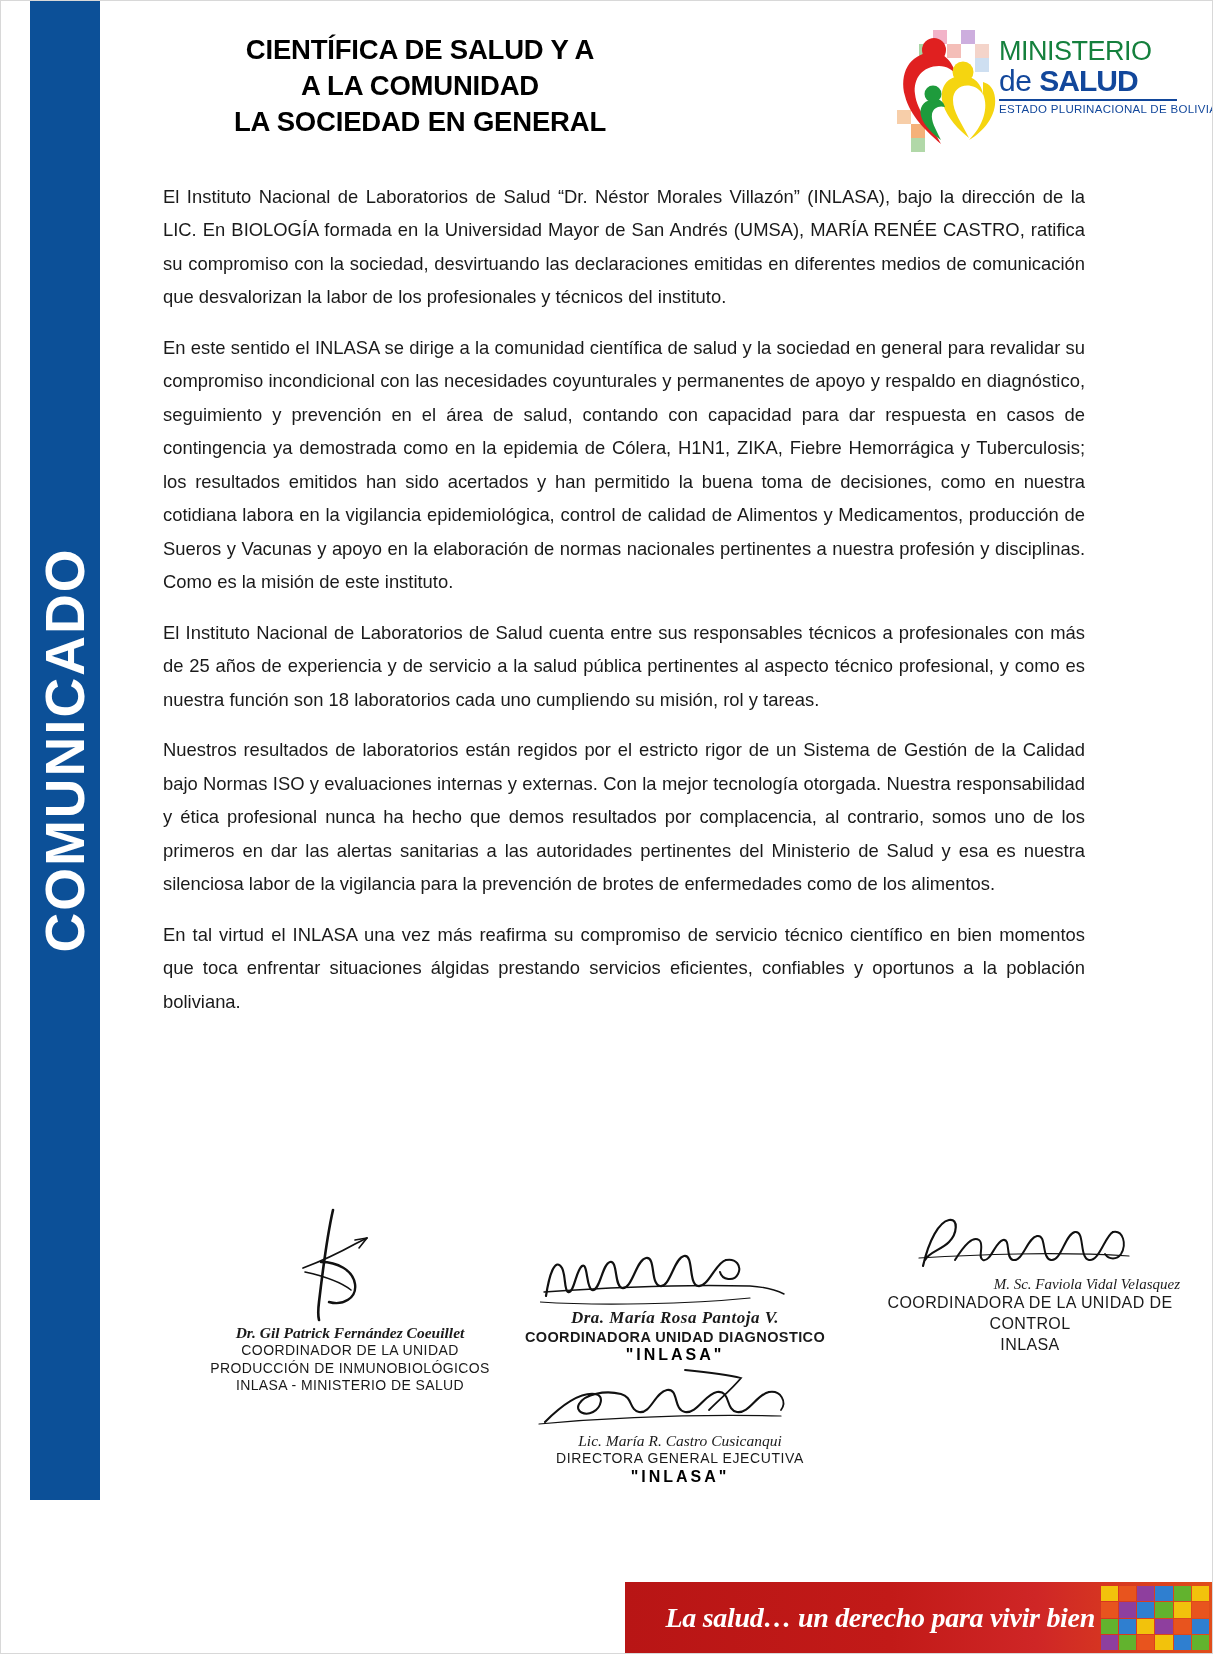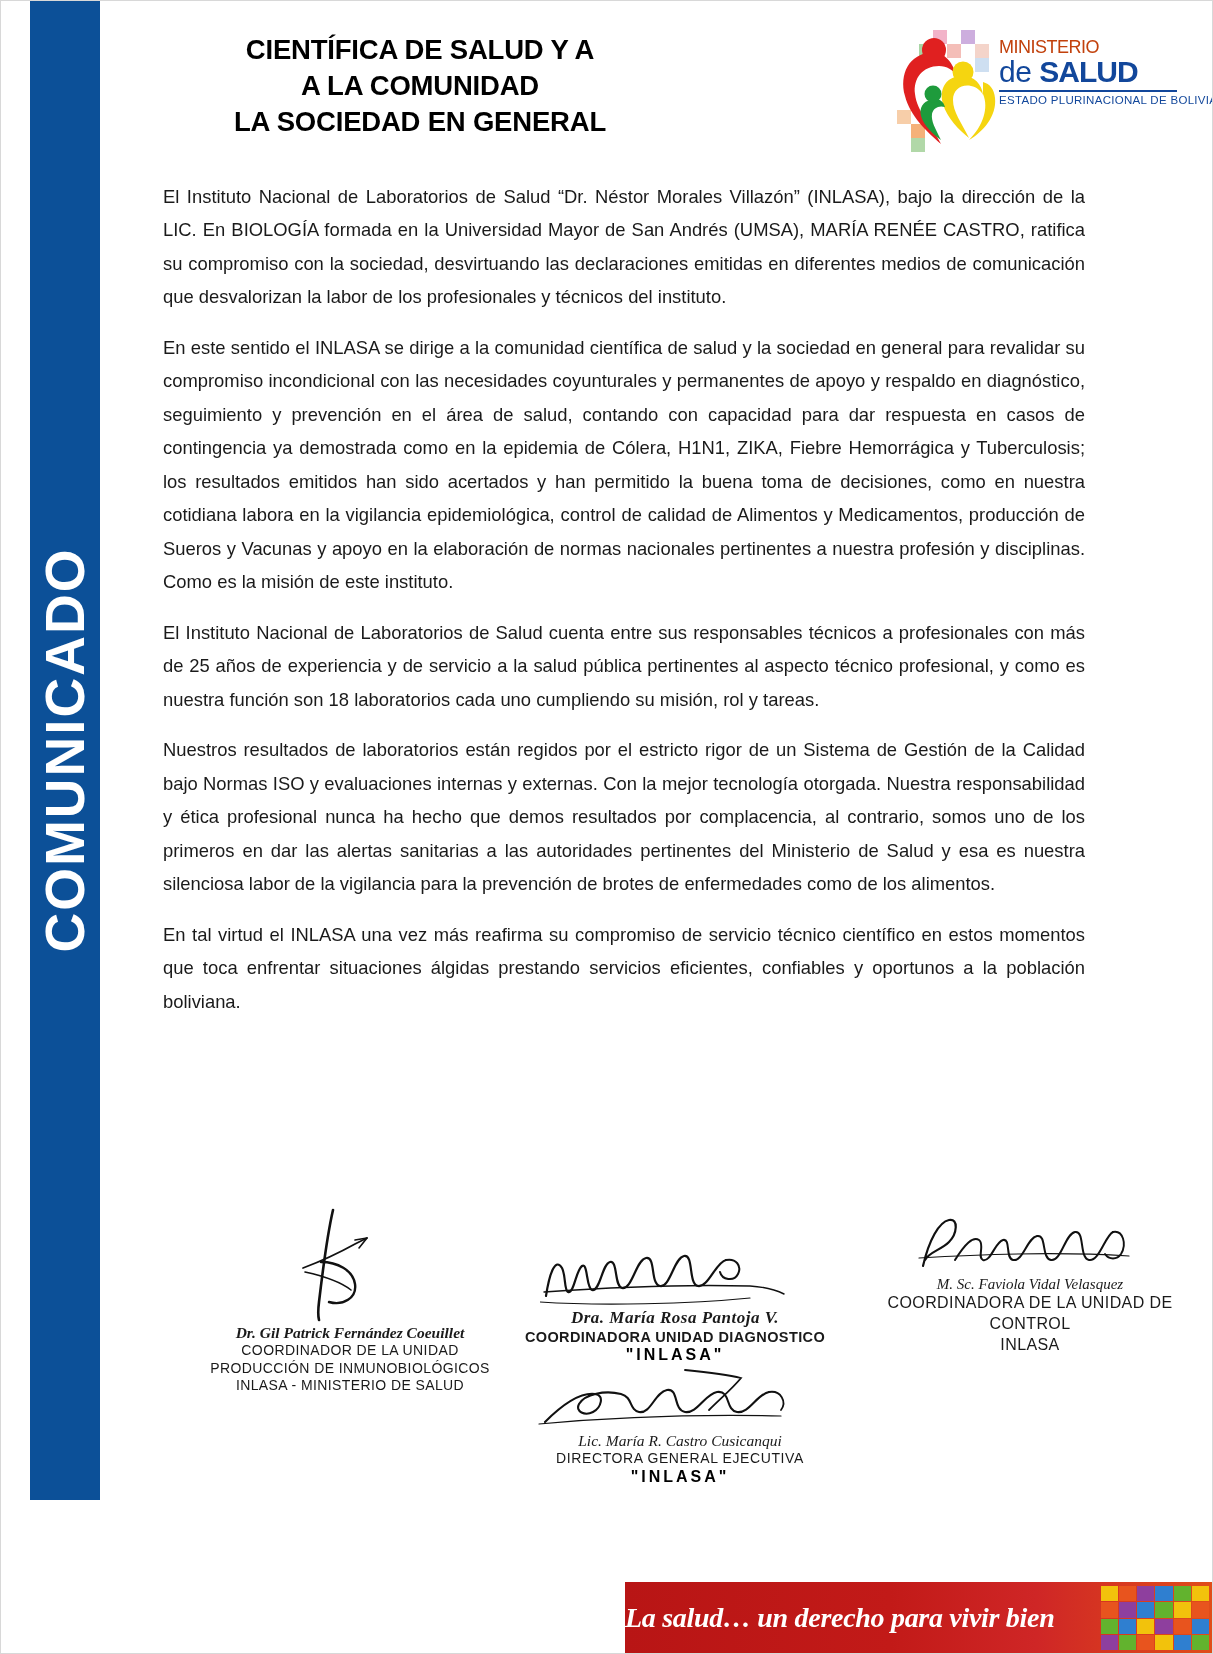--- a/index.html
+++ b/index.html
@@ -85,22 +85,22 @@
     left: 0; top: 4px;
     width: 115px; height: 125px;
   }
   #logo-text {
     position: absolute;
     left: 112px;
     top: 14px;
     width: 180px;
   }
   .logo-line1 {
-    font-size: 18px;
-    color: #c2410c;
+    font-size: 27px;
+    color: #15803d;
     letter-spacing: -0.5px;
     line-height: 1;
     font-family: "Liberation Sans", sans-serif;
   }
   .logo-line2 {
     font-size: 30px;
     color: #12479b;
     line-height: 1.05;
     letter-spacing: -0.5px;
   }
@@ -164,21 +164,21 @@
   #sig-left .sig-name { font-size: 15.5px; }
   #sig-left .sig-role { font-size: 14px; }
 
   #sig-center { left: 400px; top: 44px; width: 310px; }
   #sig-center .sig-name { font-size: 17px; letter-spacing: 0.5px; }
   #sig-center .sig-role { font-size: 14.5px; font-weight: bold; }
   #sig-center .sig-inlasa { font-size: 16px; font-weight: bold; letter-spacing: 3px; }
 
   #sig-right { left: 760px; top: 18px; width: 300px; }
   #sig-right .sig-name { font-size: 15px; font-style: italic; font-weight: normal;
-                         font-family: "Liberation Serif", serif; }
+                         font-family: "Liberation Serif", serif; text-align: right; }
   #sig-right .sig-role { font-size: 16px; line-height: 1.3; text-align: center; }
 
   #sig-bottom { left: 400px; top: 170px; width: 320px; }
   #sig-bottom .sig-name { font-size: 15.5px; font-weight: normal; }
   #sig-bottom .sig-role { font-size: 14px; letter-spacing: 0.6px; }
   #sig-bottom .sig-inlasa { font-size: 16px; font-weight: bold; letter-spacing: 3px; }
 
   
   #footer {
     position: absolute;
@@ -188,21 +188,21 @@
     height: 72px;
     background: linear-gradient(90deg, #b81515 0%, #c21a18 45%, #cf2626 70%, #e04d1a 100%);
     overflow: hidden;
   }
   #footer-slogan {
     position: absolute;
     left: 0;
     top: 50%;
     transform: translateY(-50%);
     width: 470px;
-    text-align: left;
+    text-align: right;
     color: #ffffff;
     font-size: 28px;
     font-weight: bold;
     font-style: italic;
     font-family: "Liberation Serif", serif;
     letter-spacing: -0.3px;
     white-space: nowrap;
   }
   #footer-mosaic {
     position: absolute;
@@ -283,21 +283,21 @@
         <div class="logo-line3">ESTADO PLURINACIONAL DE BOLIVIA</div>
       </div>
     </div>
   </div>
 
   <div id="body-text">
     <p class="para">El Instituto Nacional de Laboratorios de Salud “Dr. Néstor Morales Villazón” (INLASA), bajo la dirección de la LIC. En  BIOLOGÍA formada en la Universidad Mayor de San Andrés (UMSA), MARÍA RENÉE CASTRO, ratifica su compromiso con la sociedad, desvirtuando las declaraciones emitidas en diferentes medios de comunicación que desvalorizan la labor de los profesionales y técnicos del instituto.</p>
     <p class="para">En este sentido el INLASA se dirige a la comunidad científica de salud y la sociedad en general para revalidar su compromiso incondicional con las necesidades coyunturales y permanentes de apoyo y respaldo en diagnóstico, seguimiento y prevención en el área de salud, contando con capacidad para dar respuesta en casos de contingencia ya demostrada como en la epidemia de Cólera, H1N1, ZIKA, Fiebre Hemorrágica y Tuberculosis; los resultados emitidos han sido acertados y han permitido la buena toma de decisiones, como en nuestra cotidiana labora en la vigilancia epidemiológica, control de calidad de Alimentos y Medicamentos, producción de Sueros y Vacunas y apoyo en la elaboración de normas nacionales pertinentes a nuestra profesión y disciplinas. Como es la misión de este instituto.</p>
     <p class="para">El Instituto Nacional de Laboratorios de Salud cuenta entre sus responsables técnicos a profesionales con más de 25 años de experiencia y de servicio a la salud pública pertinentes al aspecto técnico profesional, y como es nuestra función son 18 laboratorios cada uno cumpliendo su misión, rol y tareas.</p>
     <p class="para">Nuestros resultados de laboratorios están regidos por el estricto rigor de un Sistema de Gestión de la Calidad bajo Normas ISO y evaluaciones internas y externas. Con la mejor tecnología otorgada. Nuestra responsabilidad y ética profesional nunca ha hecho que demos resultados por complacencia, al contrario, somos uno de los primeros en dar las alertas sanitarias a las autoridades pertinentes del Ministerio de Salud y esa es nuestra silenciosa labor de la vigilancia para la prevención de brotes de enfermedades como de los alimentos.</p>
-    <p class="para last">En tal virtud el INLASA una vez más reafirma su compromiso de servicio técnico científico en estos momentos que toca enfrentar situaciones álgidas prestando servicios eficientes, confiables y oportunos a la población boliviana.</p>
+    <p class="para last">En tal virtud el INLASA una vez más reafirma su compromiso de servicio técnico científico en bien momentos que toca enfrentar situaciones álgidas prestando servicios eficientes, confiables y oportunos a la población boliviana.</p>
   </div>
 
   <div id="signatures">
 
     <div class="sig-block" id="sig-left">
       <svg class="sig-scribble" width="150" height="118" viewBox="0 0 150 118">
         <g fill="none" stroke="#111" stroke-linecap="round">
           <path d="M58 4 C52 30 48 62 44 96 C43 104 43 110 44 114" stroke-width="2.6"></path>
           <path d="M28 62 C44 56 62 48 80 38 C84 36 88 34 92 32" stroke-width="1.8"></path>
           <path d="M92 32 L84 42 M92 32 L80 34" stroke-width="1.6"></path>

